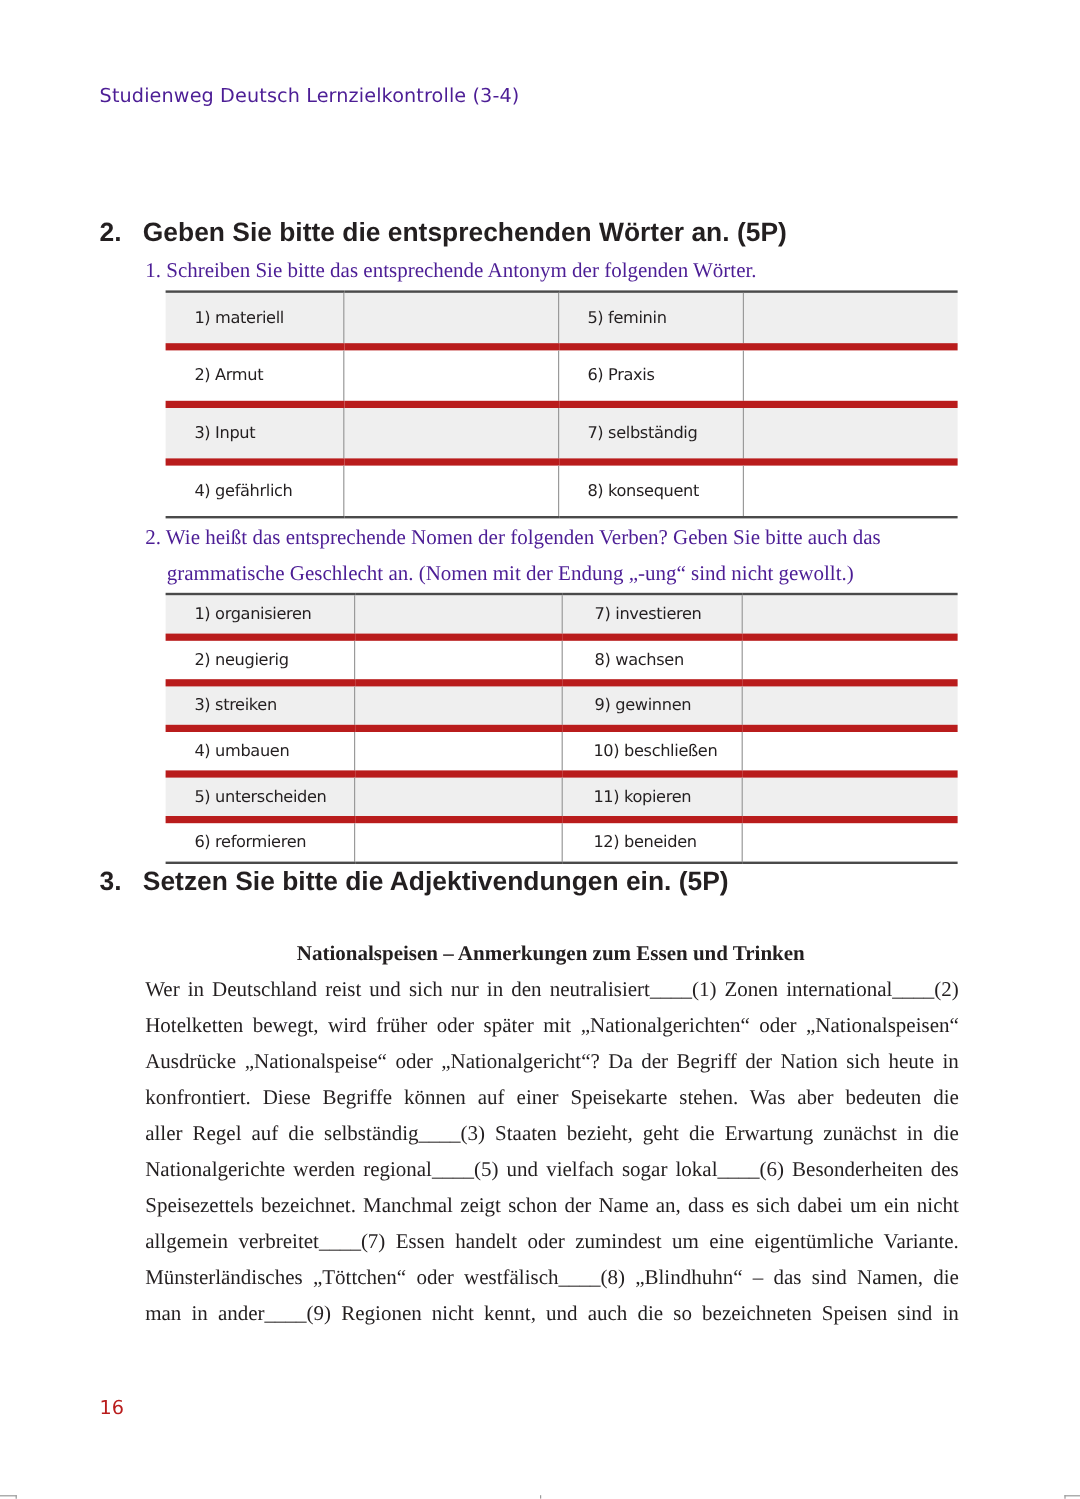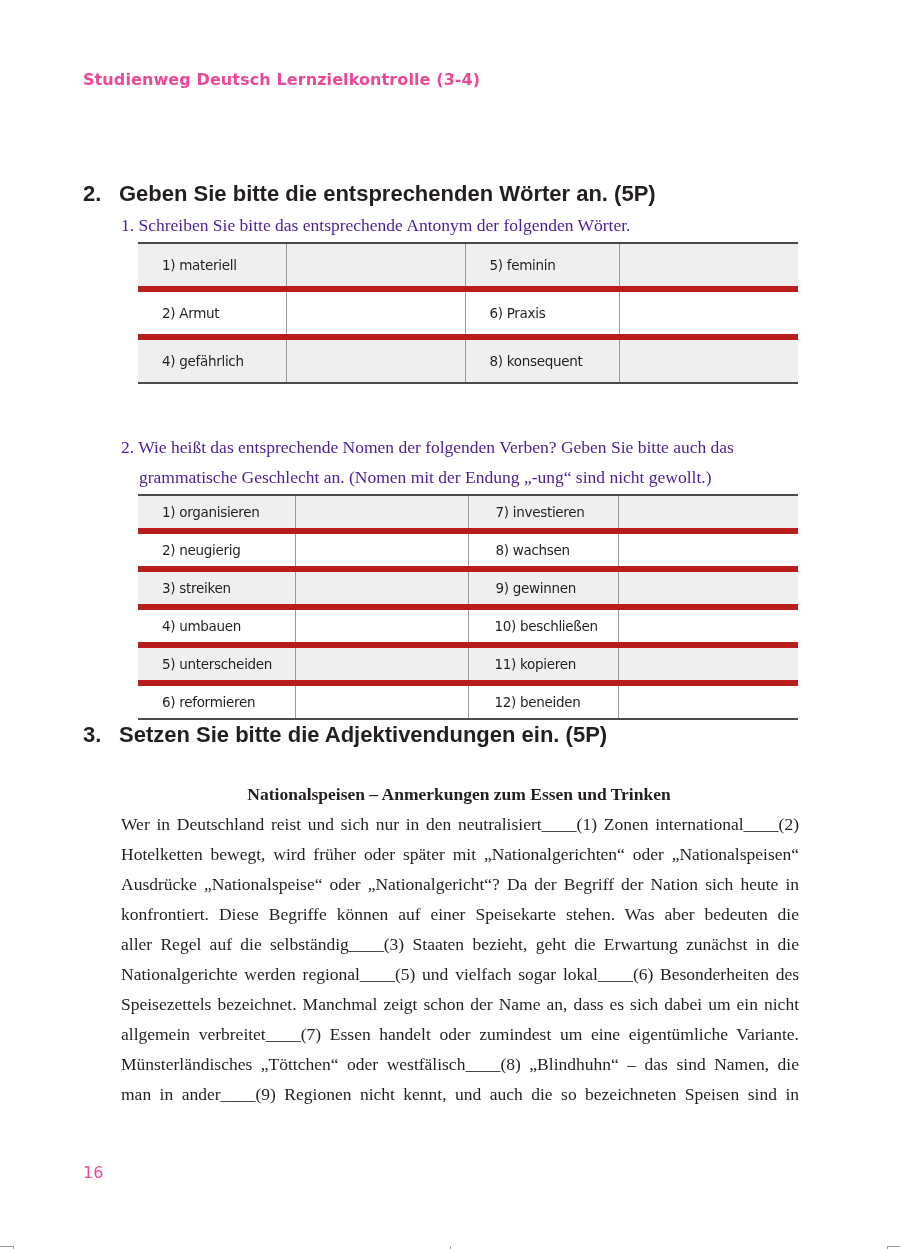--- a/index.html
+++ b/index.html
@@ -1,36 +1,36 @@
 <!DOCTYPE html>
 <html><head>
 <meta charset="utf-8">
 <style>
   html, body { margin:0; padding:0; background:#ffffff; }
   body { width:900px; height:1249px; position:relative; overflow:hidden; color:#231f20; }
-  .running-head { position:absolute; left:83px; top:70px; font-family:"DejaVu Sans", sans-serif; font-size:16px; color:#ec4899; letter-spacing:0.1px;font-weight:bold; }
+  .running-head { position:absolute; left:83px; top:70px; font-family:"DejaVu Sans", sans-serif; font-size:16px; color:#4c1d95; letter-spacing:0.1px; }
   .sec-heading { position:absolute; left:83px; font-family:"Liberation Sans", sans-serif; font-weight:bold; font-size:22px; color:#231f20; white-space:nowrap; }
   .sec-heading .num { display:inline-block; width:36px; }
   .instr { position:absolute; left:121px; font-family:"Liberation Serif", serif; font-size:17.5px; color:#4c1d95; line-height:30px; width:678px; text-align:justify; }
   .instr .cont { display:block; padding-left:18px; }
   table.ex { position:absolute; left:138px; width:660px; border-collapse:collapse; font-family:"DejaVu Sans", sans-serif; font-size:13.5px; color:#231f20; letter-spacing:-0.3px; }
   table.ex td { border-top:6px solid #b91c1c; border-bottom:1px solid #9a9a9a; padding:0 0 0 24px; }
   table.ex td + td { border-left:1px solid #9a9a9a; }
   table.ex tr:first-child td { border-top:2px solid #4a4a4a; }
   table.ex tr:last-child td { border-bottom:2px solid #4a4a4a; }
   table.ex tr:nth-child(odd) td { background:#efefef; }
   table.t1 { top:242px; }
   table.t1 td { height:42px; }
   table.t2 { top:494px; }
   table.t2 td { height:32px; }
   table.t2 td.c3 { padding-left:27px; }
   .passage-title { position:absolute; left:0; width:918px; top:784px; text-align:center; font-family:"Liberation Serif", serif; font-weight:bold; font-size:17.5px; }
   .passage { position:absolute; left:121px; top:809px; width:678px; font-family:"Liberation Serif", serif; font-size:17.5px; line-height:30px; text-align:justify; color:#231f20; }
   .passage .line { display:block; text-align:justify; text-align-last:justify; white-space:nowrap; }
-  .page-num { position:absolute; left:83px; top:1163px; font-family:"DejaVu Sans", sans-serif; font-size:16px; color:#ec4899; }
+  .page-num { position:absolute; left:83px; top:1163px; font-family:"DejaVu Sans", sans-serif; font-size:16px; color:#b91c1c; }
   .crop { position:absolute; border-color:#9a9a9a; border-style:solid; border-width:0; }
 </style>
 </head>
 <body>
 
 <div class="running-head">Studienweg Deutsch Lernzielkontrolle (3-4)</div>
 
 <div class="sec-heading" style="top:153px;margin-top:28px;">
   <span class="num">2.</span><span>Geben Sie bitte die entsprechenden Wörter an. (5P)</span>
 </div>
@@ -48,20 +48,26 @@
     <tr>
       <td>1) materiell</td>
       <td></td>
       <td>5) feminin</td>
       <td></td>
     </tr>
     <tr>
       <td>2) Armut</td>
       <td></td>
       <td>6) Praxis</td>
+      <td></td>
+    </tr>
+    <tr>
+      <td>3) Input</td>
+      <td></td>
+      <td>7) selbständig</td>
       <td></td>
     </tr>
     <tr>
       <td>4) gefährlich</td>
       <td></td>
       <td>8) konsequent</td>
       <td></td>
     </tr>
   </tbody>
 </table>

